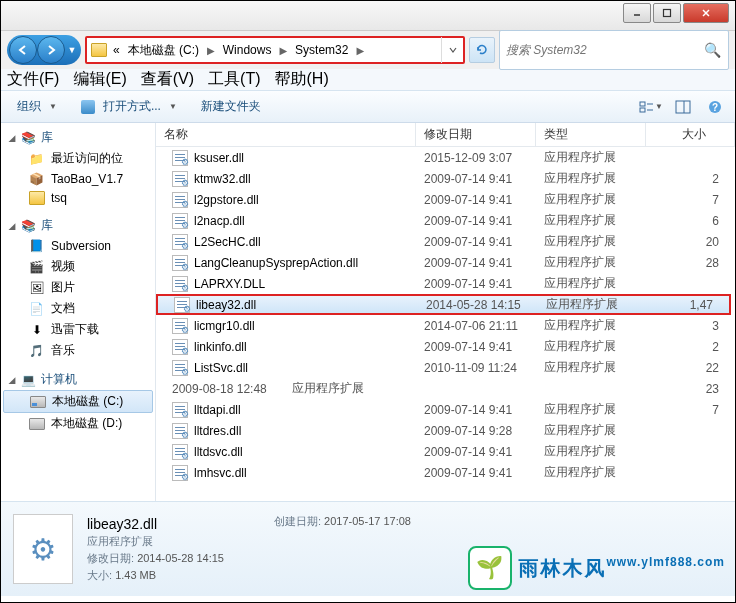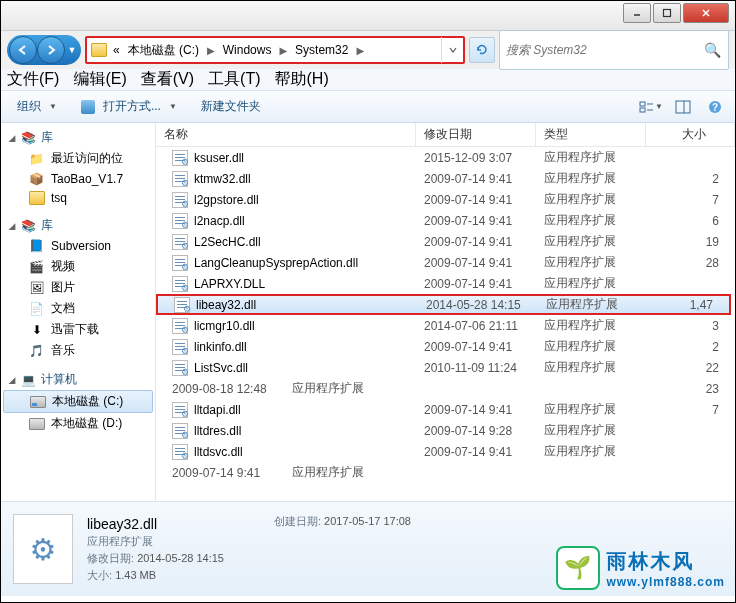--- a/index.html
+++ b/index.html
@@ -81,21 +81,21 @@
 .details-thumb { width:60px; height:70px; background:#fff; border:1px solid #ccc; display:flex;align-items:center;justify-content:center; position:relative;}
 .details-thumb::after { content:'⚙'; font-size:30px; color:#5a8fbf;}
 .details-info { display:flex; flex-direction:column; gap:2px;}
 .details-title { font-size:14px; color:#000;}
 .details-sub { color:#6a7a8a; font-size:11px;}
 .details-row { color:#555; font-size:11px;}
 .details-label { color:#6a7a8a;}
 .details-extra { margin-left:36px; align-self:flex-start; padding-top:4px;}
 .watermark { position:absolute; right:10px; bottom:6px; display:flex; align-items:center; gap:6px;}
 .wm-logo { width:44px;height:44px; border-radius:8px; background:#fff; border:2px solid #19b36b; display:flex;align-items:center;justify-content:center; font-size:22px; color:#19b36b; font-weight:bold;}
-.wm-text { display:flex; flex-direction:column;}
+.wm-text { display:flex; }
 .wm-title { font-size:20px; font-weight:bold; color:#0a6fb5; letter-spacing:2px;}
 .wm-url { font-size:12px; color:#0a6fb5; font-weight:bold; letter-spacing:1px;text-align:center;}
 
 svg { display:block; }
 </style>
 </head>
 <body>
 
 <div class="titlebar">
   <div class="win-controls">
@@ -320,21 +320,21 @@
           <div class="cell type">应用程序扩展</div>
           <div class="cell size">6</div>
         </div>
         <div class="row">
           <div class="cell name">
             <span class="dll-ico"></span>
             <span>L2SecHC.dll</span>
           </div>
           <div class="cell date">2009-07-14 9:41</div>
           <div class="cell type">应用程序扩展</div>
-          <div class="cell size">19</div>
+          <div class="cell size">20</div>
         </div>
         <div class="row">
           <div class="cell name">
             <span class="dll-ico"></span>
             <span>LangCleanupSysprepAction.dll</span>
           </div>
           <div class="cell date">2009-07-14 9:41</div>
           <div class="cell type">应用程序扩展</div>
           <div class="cell size">28</div>
         </div>
@@ -409,20 +409,24 @@
         <div class="row">
           <div class="cell name">
             <span class="dll-ico"></span>
             <span>lltdsvc.dll</span>
           </div>
           <div class="cell date">2009-07-14 9:41</div>
           <div class="cell type">应用程序扩展</div>
           <div class="cell size"></div>
         </div>
         <div class="row">
+          <div class="cell name">
+            <span class="dll-ico"></span>
+            <span>lmhsvc.dll</span>
+          </div>
           <div class="cell date">2009-07-14 9:41</div>
           <div class="cell type">应用程序扩展</div>
           <div class="cell size"></div>
         </div>
       </div>
   </div>
 </div>
 
 <div class="details">
   <div class="details-thumb"></div>

